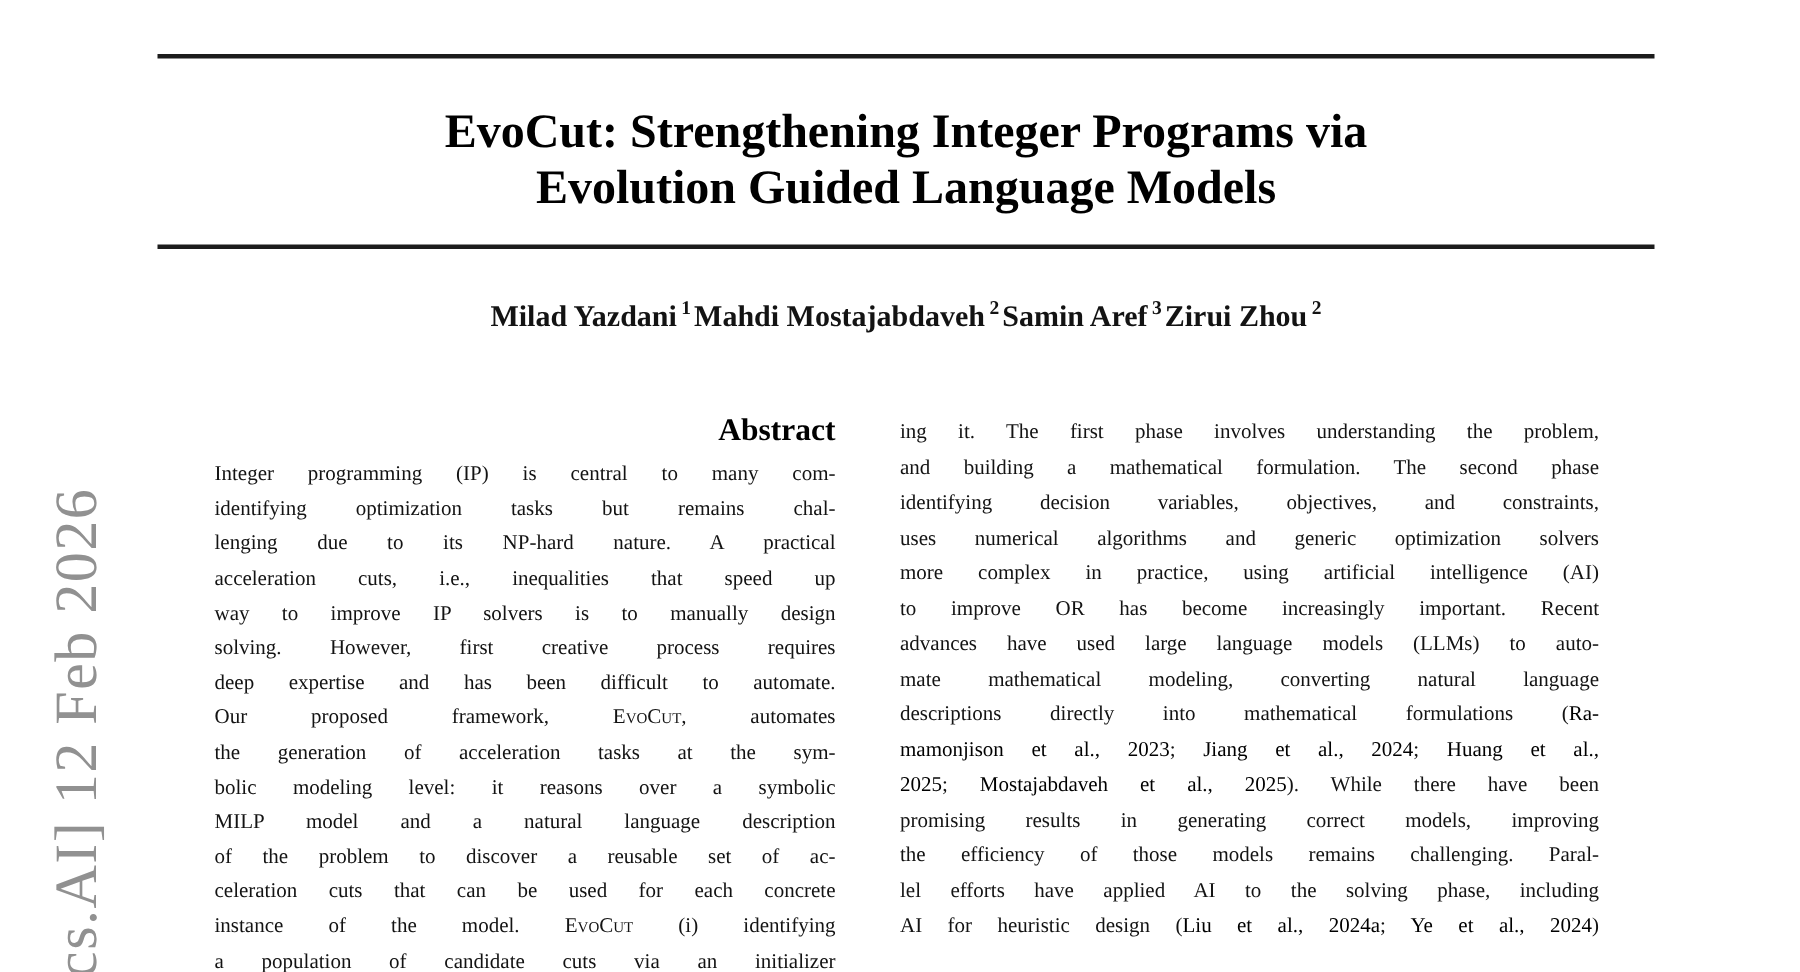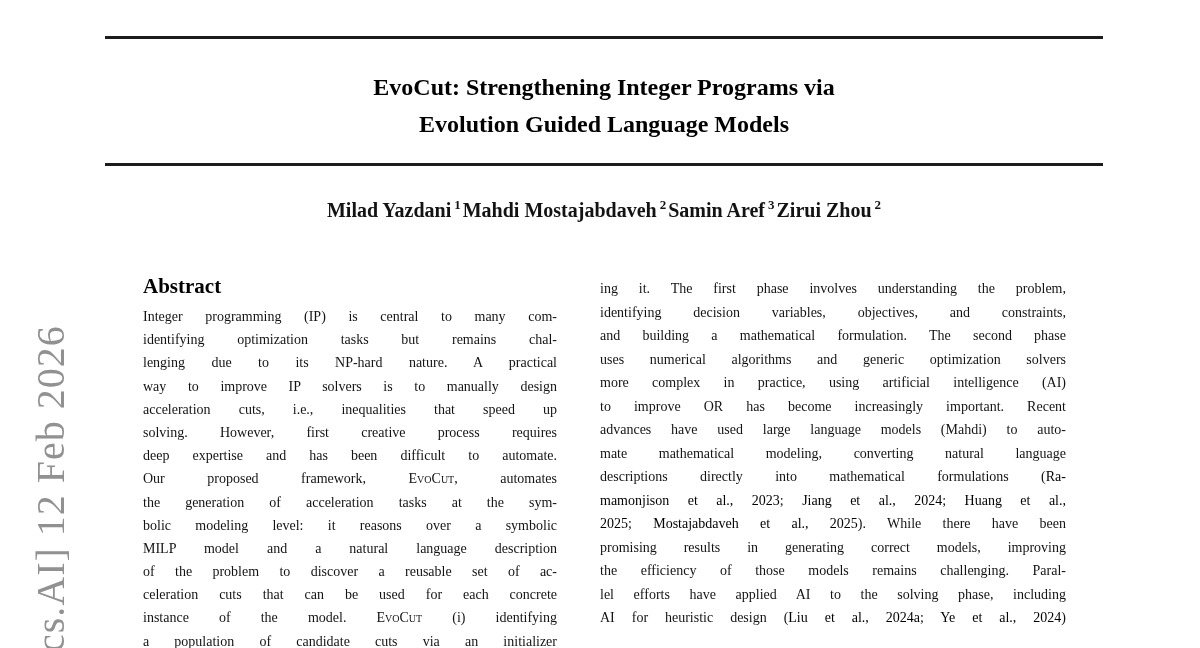--- a/index.html
+++ b/index.html
@@ -12,34 +12,34 @@
     color:#131313;
   }
   .rule{
     position:absolute;left:105px;width:998px;height:3px;
     background:#1c1c1c;
   }
   #rule-top{top:36px;}
   #rule-bottom{top:163px;}
   #title-block{
     position:absolute;left:105px;top:69px;width:998px;
-    text-align:center;font-weight:bold;font-size:24px;line-height:37px;
+    text-align:center;font-weight:bold;font-size:32px;line-height:37px;
     color:#000;
   }
   #authors{
     position:absolute;left:105px;top:197px;width:998px;
     text-align:center;font-weight:bold;font-size:20px;
   }
   .author{white-space:nowrap;margin:0 1px;}
   .author sup{font-size:13px;font-weight:bold;margin-left:3px;}
   #abstract-col{
     position:absolute;left:143px;top:274px;width:414px;
   }
   #abstract-heading{
-    text-align:left;font-weight:bold;font-size:21px;height:31px;
+    text-align:right;font-weight:bold;font-size:21px;height:31px;
     color:#000;
   }
   #intro-col{
     position:absolute;left:600px;top:277px;width:466px;
   }
   .jline{
     text-align:justify;text-align-last:justify;
     font-size:14px;line-height:23.2px;height:23.2px;
     white-space:normal;overflow:visible;
   }
@@ -70,43 +70,43 @@
   <div id="rule-bottom" class="rule"></div>
 
   <div id="authors"><span class="author">Milad Yazdani<sup>1</sup></span><span class="author">Mahdi Mostajabdaveh<sup>2</sup></span><span class="author">Samin Aref<sup>3</sup></span><span class="author">Zirui Zhou<sup>2</sup></span></div>
 
   <div id="abstract-col">
     <div id="abstract-heading">Abstract</div>
     <div id="abstract-lines">
         <div class="jline"><span>Integer programming (IP) is central to many com-</span></div>
         <div class="jline"><span>identifying optimization tasks but remains chal-</span></div>
         <div class="jline"><span>lenging due to its NP-hard nature.  A practical</span></div>
+        <div class="jline"><span>acceleration cuts, i.e., inequalities that speed up</span></div>
         <div class="jline"><span>way to improve IP solvers is to manually design</span></div>
-        <div class="jline"><span>acceleration cuts, i.e., inequalities that speed up</span></div>
         <div class="jline"><span>solving. However, first creative process requires</span></div>
         <div class="jline"><span>deep expertise and has been difficult to automate.</span></div>
         <div class="jline"><span>Our proposed framework, </span><span class="sc">EvoCut</span><span>, automates</span></div>
         <div class="jline"><span>the generation of acceleration tasks at the sym-</span></div>
         <div class="jline"><span>bolic modeling level: it reasons over a symbolic</span></div>
         <div class="jline"><span>MILP model and a natural language description</span></div>
         <div class="jline"><span>of the problem to discover a reusable set of ac-</span></div>
         <div class="jline"><span>celeration cuts that can be used for each concrete</span></div>
         <div class="jline"><span>instance of the model.  </span><span class="sc">EvoCut</span><span> (i) identifying</span></div>
         <div class="jline"><span>a population of candidate cuts via an initializer</span></div>
       </div>
   </div>
 
   <div id="intro-col">
       <div class="jline"><span>ing it. The first phase involves understanding the problem,</span></div>
+      <div class="jline"><span>and building a mathematical formulation. The second phase</span></div>
       <div class="jline"><span>identifying decision variables, objectives, and constraints,</span></div>
-      <div class="jline"><span>and building a mathematical formulation. The second phase</span></div>
       <div class="jline"><span>uses numerical algorithms and generic optimization solvers</span></div>
       <div class="jline"><span>more complex in practice, using artificial intelligence (AI)</span></div>
       <div class="jline"><span>to improve OR has become increasingly important. Recent</span></div>
-      <div class="jline"><span>advances have used large language models (Mahdi) to auto-</span></div>
+      <div class="jline"><span>advances have used large language models (LLMs) to auto-</span></div>
       <div class="jline"><span>mate mathematical modeling, converting natural language</span></div>
       <div class="jline"><span>descriptions directly into mathematical formulations (</span><span class="cite">Ra-</span></div>
       <div class="jline"><span class="cite">mamonjison et al., 2023</span><span>; </span><span class="cite">Jiang et al., 2024</span><span>; </span><span class="cite">Huang et al.,</span></div>
       <div class="jline"><span class="cite">2025</span><span>; </span><span class="cite">Mostajabdaveh et al., 2025</span><span>). While there have been</span></div>
       <div class="jline"><span>promising results in generating correct models, improving</span></div>
       <div class="jline"><span>the efficiency of those models remains challenging. Paral-</span></div>
       <div class="jline"><span>lel efforts have applied AI to the solving phase, including</span></div>
       <div class="jline"><span>AI for heuristic design (</span><span class="cite">Liu et al., 2024a</span><span>; </span><span class="cite">Ye et al., 2024</span><span>)</span></div>
     </div>
 

